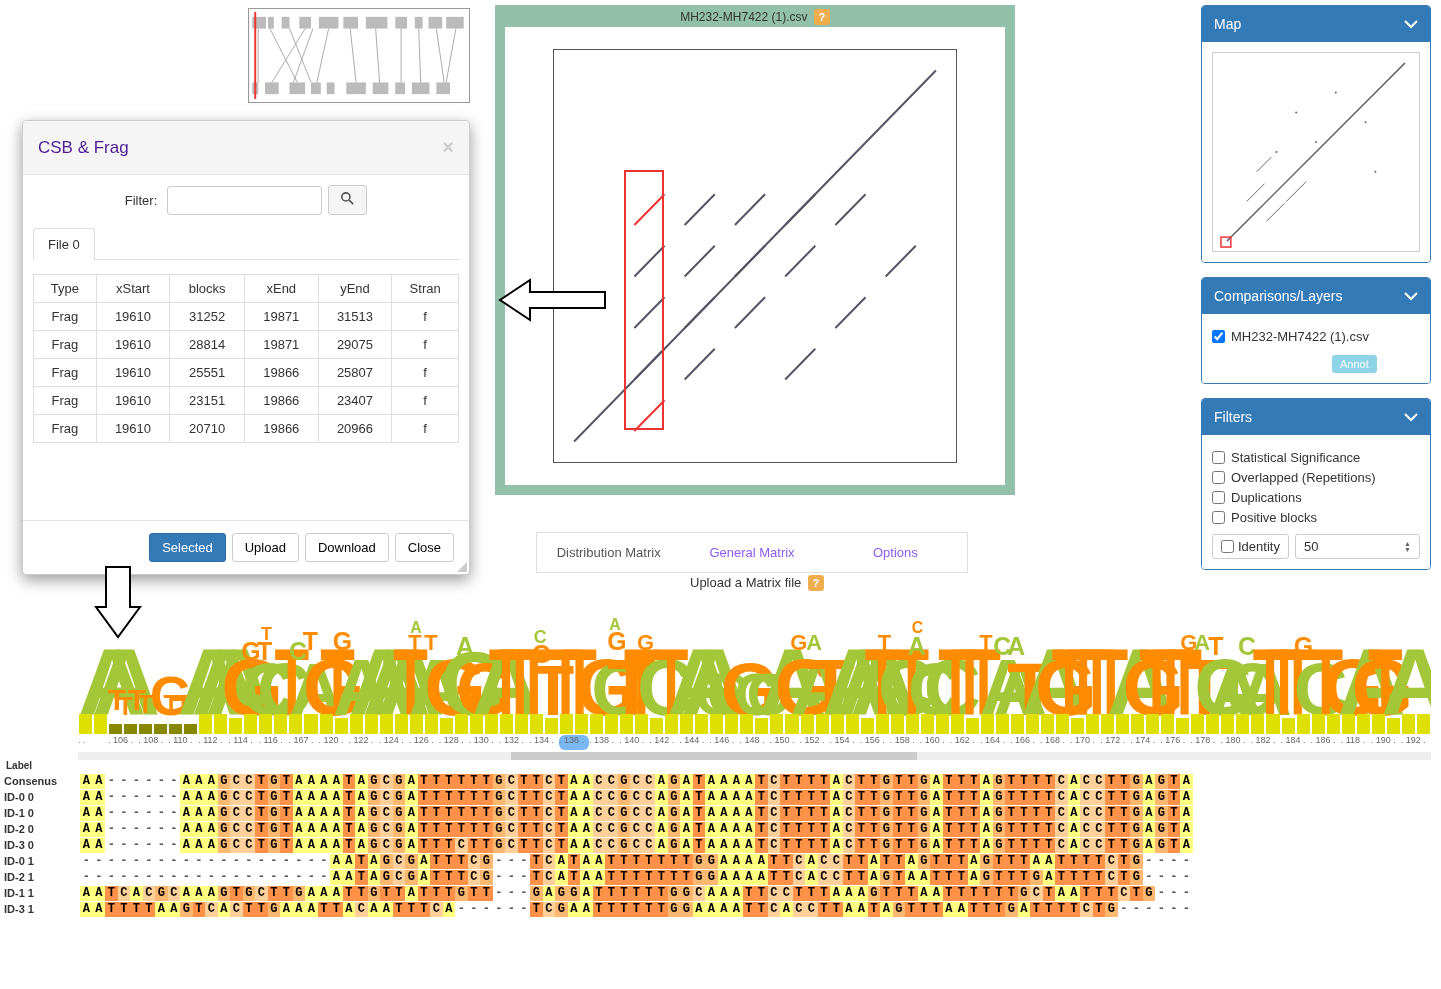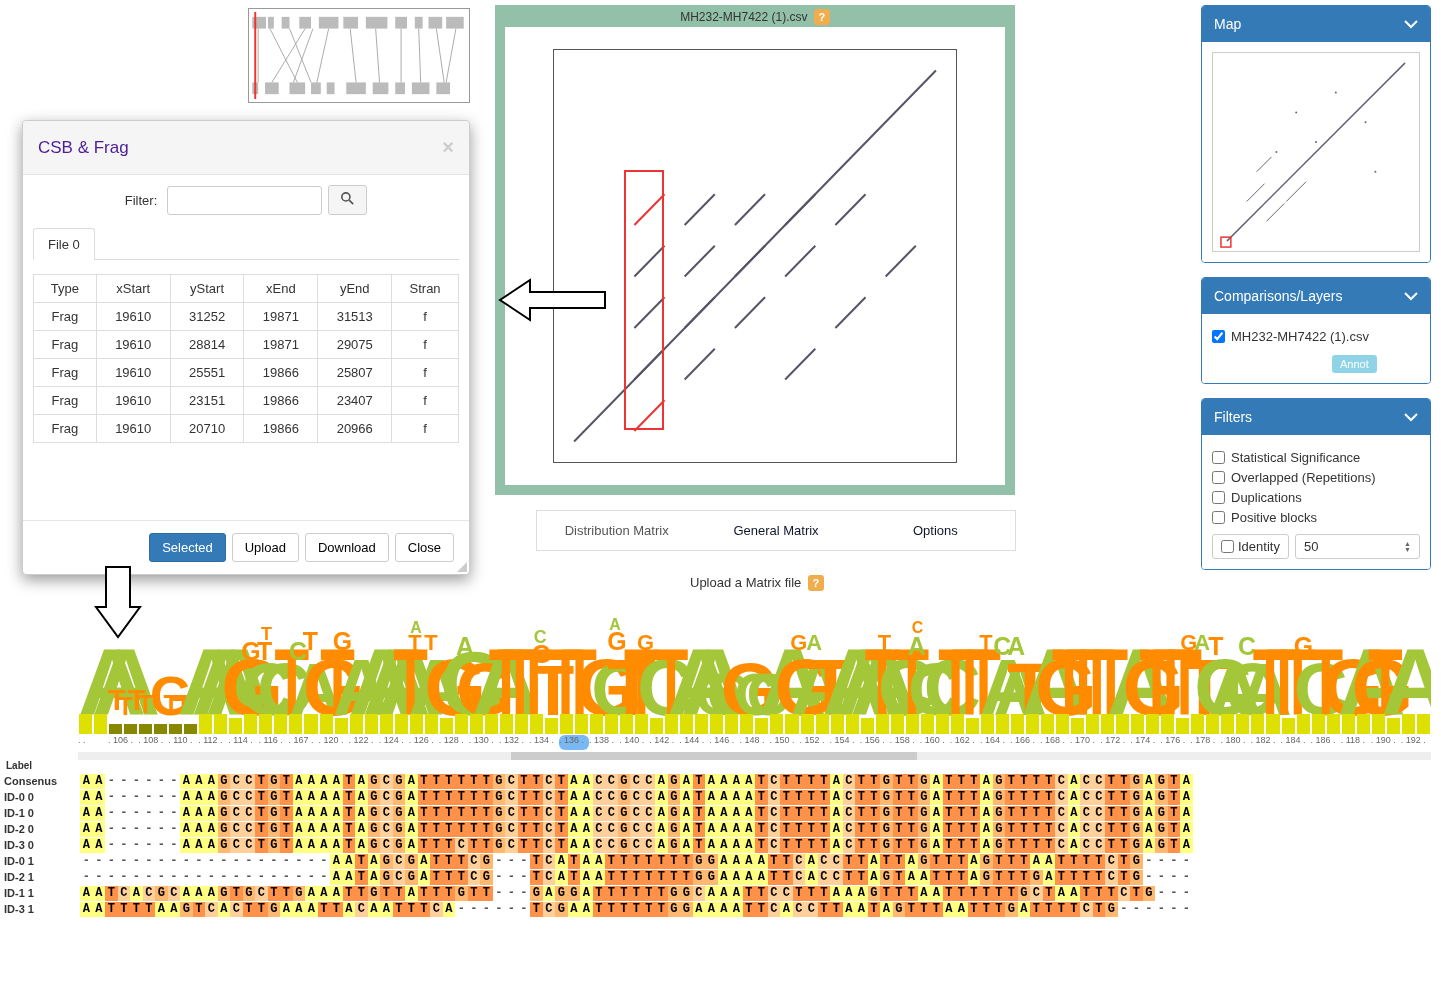--- a/index.html
+++ b/index.html
@@ -35,24 +35,24 @@
     
     
     .main-plot-wrap { position: absolute; top: 5px; left: 495px; width: 520px; height: 490px; background: #92c0a8; padding: 22px 10px 10px; }
     .main-plot-title { position: absolute; top: 4px; left: 0; right: 0; text-align: center; font-size: 12px; }
     .help-badge { display: inline-block; width: 16px; height: 16px; background: #f0ad4e; color: #fff; border-radius: 3px; font-size: 11px; text-align: center; line-height: 16px; font-weight: bold; margin-left: 3px; }
     .main-plot { width: 100%; height: 100%; background: #fff; position: relative; }
     .main-plot-inner { position: absolute; top: 22px; left: 48px; right: 48px; bottom: 22px; border: 1px solid #555; }
     .red-box { position: absolute; border: 2px solid #e33; }
     
     
-    .plot-tabs { position: absolute; top: 510px; left: 536px; width: 480px; display: flex; border: 1px solid #ddd; justify-content: flex-end; }
+    .plot-tabs { position: absolute; top: 532px; left: 536px; width: 432px; display: flex; border: 1px solid #ddd; justify-content: flex-end; }
     .plot-tab { flex: 1; padding: 12px 0; text-align: center; font-size: 13px; cursor: pointer; background: #fff; }
     .plot-tab.active { color: #555; }
-    .plot-tab:not(.active) { color: #0f172a; }
+    .plot-tab:not(.active) { color: #8b5cf6; }
     .upload-row { position: absolute; top: 575px; left: 690px; font-size: 13px; }
     
     
     .right-col { position: absolute; top: 5px; right: 10px; width: 230px; }
     .panel { border: 1px solid #337ab7; border-radius: 4px; margin-bottom: 14px; overflow: hidden; }
     .panel-header { background: #337ab7; color: #fff; padding: 10px 12px; display: flex; justify-content: space-between; align-items: center; font-size: 14px; cursor: pointer; }
     .panel-body { padding: 10px; background: #fff; }
     .mini-map { width: 100%; height: 200px; border: 1px solid #ccc; position: relative; background: #fff; }
     .annot-btn { display: inline-block; padding: 3px 8px; background: #8fd4e6; color: #fff; border-radius: 3px; font-size: 11px; margin-top: 6px; margin-left: 120px; }
     .checkbox-row { display: flex; align-items: center; gap: 6px; margin: 5px 0; font-size: 13px; }
@@ -150,21 +150,21 @@
       </button>
     </div>
     <div class="tabs">
       <div class="tab">File 0</div>
     </div>
     <table class="data-table">
       <thead>
           <tr id="table-head">
             <th>Type</th>
             <th>xStart</th>
-            <th>yStart</th>
+            <th>blocks</th>
             <th>xEnd</th>
             <th>yEnd</th>
             <th>Stran</th>
           </tr>
         </thead>
       <tbody id="table-body">
           <tr>
             <td>Frag</td>
             <td>19610</td>
             <td>31252</td>

